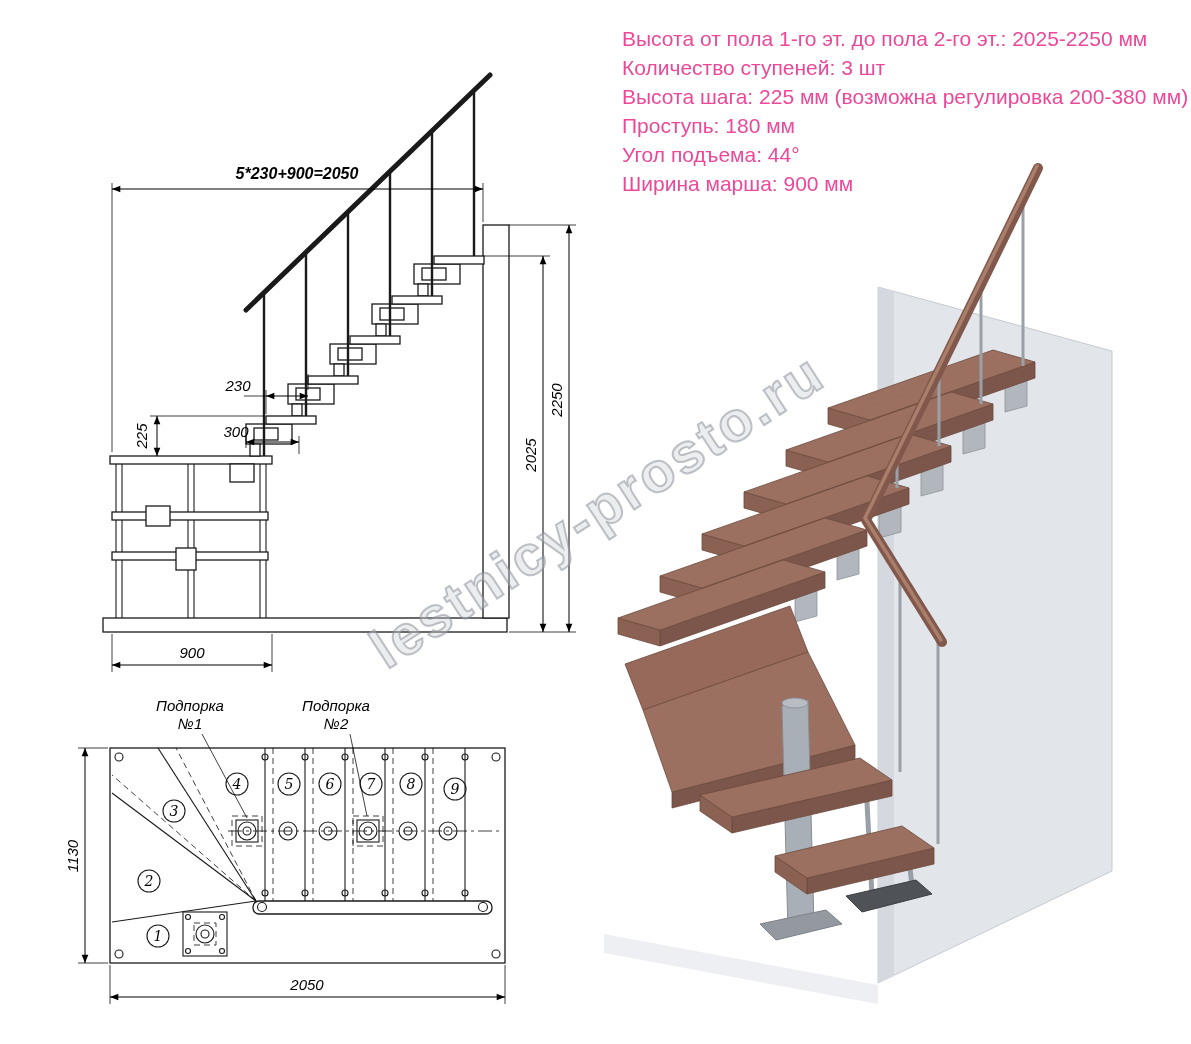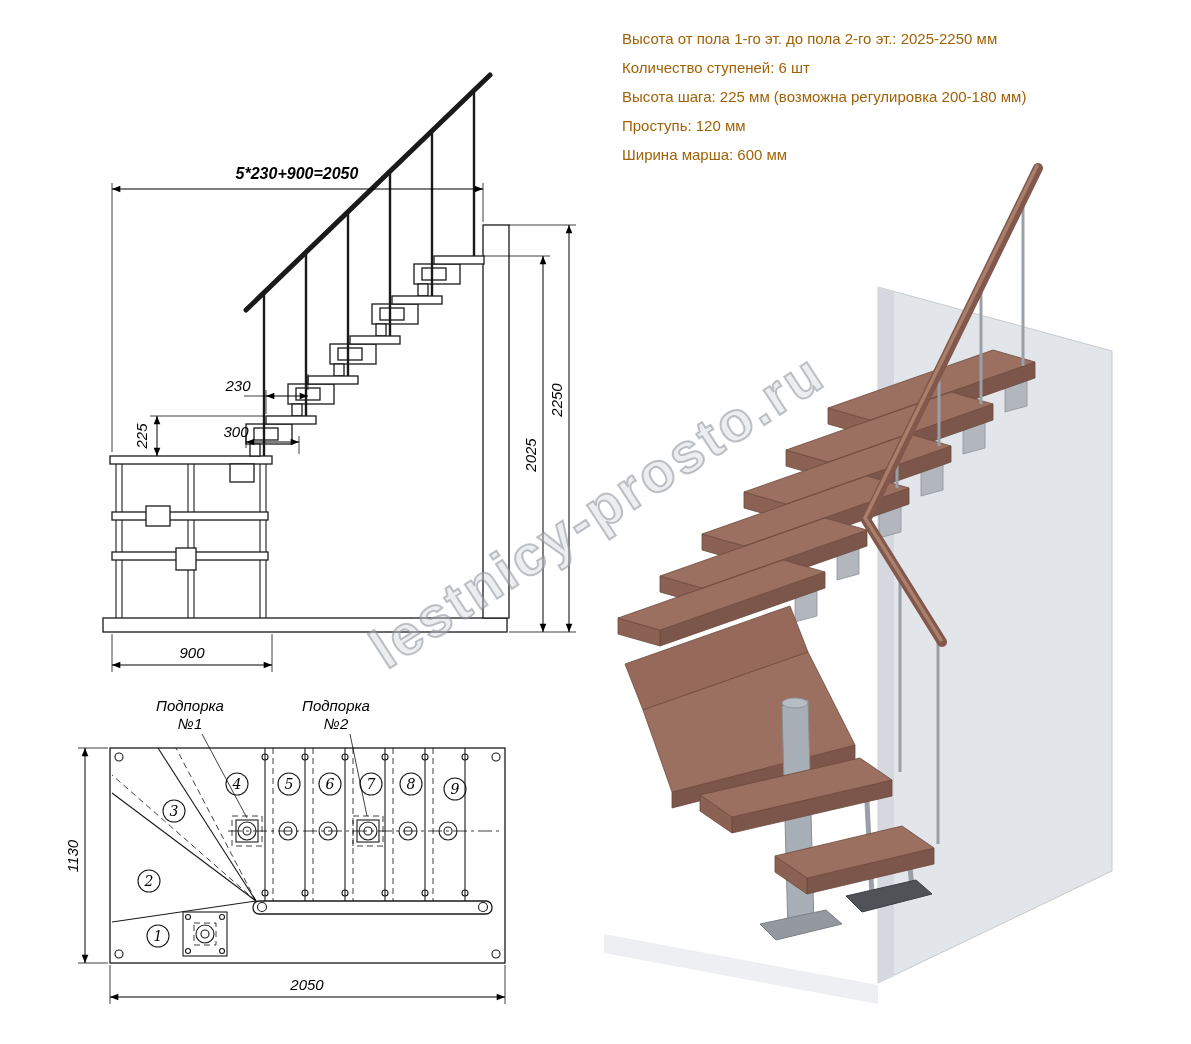--- a/index.html
+++ b/index.html
@@ -1,20 +1,20 @@
 <!DOCTYPE html>
 <html><head>
 <meta charset="utf-8">
 <style>
   html,body{margin:0;padding:0;background:#fff;}
   #app{position:relative;width:1191px;height:1044px;background:#ffffff;overflow:hidden;
        font-family:"Liberation Sans",sans-serif;}
   #app svg{position:absolute;left:0;top:0;}
   .specs{position:absolute;left:622px;top:24px;z-index:3;}
-  .spec-line{font-size:15px;line-height:29px;color:#a16207;white-space:nowrap;}
+  .spec-line{font-size:21px;line-height:29px;color:#ec4899;white-space:nowrap;}
   .watermark{position:absolute;left:297px;top:478px;width:600px;text-align:center;
        transform:rotate(-33deg);font-weight:bold;font-size:56px;letter-spacing:3px;
        font-family:"Liberation Sans",sans-serif;
        color:rgba(205,208,213,0.38);-webkit-text-stroke:2px rgba(140,146,154,0.55);
        pointer-events:none;z-index:5;white-space:nowrap;}
   
   .st{stroke:#1a1a1a;stroke-width:1.3;fill:#fff;}
   .ln{stroke:#1a1a1a;stroke-width:1.1;fill:none;}
   .rl{stroke:#1a1a1a;stroke-width:2.4;fill:none;}
   .rail{stroke:#1a1a1a;stroke-width:5;fill:none;stroke-linecap:round;}
@@ -305,21 +305,22 @@
       <line x1="938" y1="636" x2="938" y2="844"></line>
     </g>
 
     <path d="M1038,168 L866,520 L942,642" stroke="#81584b" stroke-width="10" fill="none" stroke-linecap="round" stroke-linejoin="round"></path>
     <path d="M1037,166 L865,518 L941,640" stroke="#a97e6b" stroke-width="3.5" fill="none" stroke-linecap="round" stroke-linejoin="round"></path>
   </g>
 </svg>
 
 <div class="specs">
   <div class="spec-line">Высота от пола 1-го эт. до пола 2-го эт.: 2025-2250 мм</div>
-  <div class="spec-line">Количество ступеней: 6 шт</div>
-  <div class="spec-line">Высота шага: 225 мм (возможна регулировка 200-180 мм)</div>
-  <div class="spec-line">Проступь: 120 мм</div>
-  <div class="spec-line">Ширина марша: 600 мм</div>
+  <div class="spec-line">Количество ступеней: 3 шт</div>
+  <div class="spec-line">Высота шага: 225 мм (возможна регулировка 200-380 мм)</div>
+  <div class="spec-line">Проступь: 180 мм</div>
+  <div class="spec-line">Угол подъема: 44°</div>
+  <div class="spec-line">Ширина марша: 900 мм</div>
 </div>
 
 <div class="watermark">lestnicy-prosto.ru</div>
 
 </div>
 
 </body></html>

